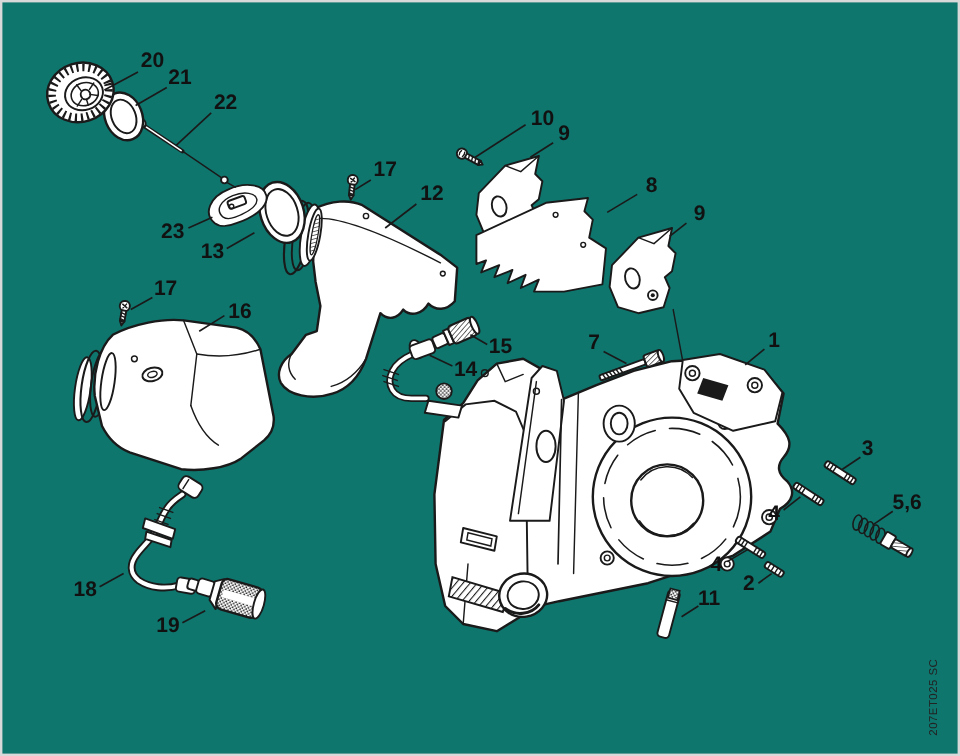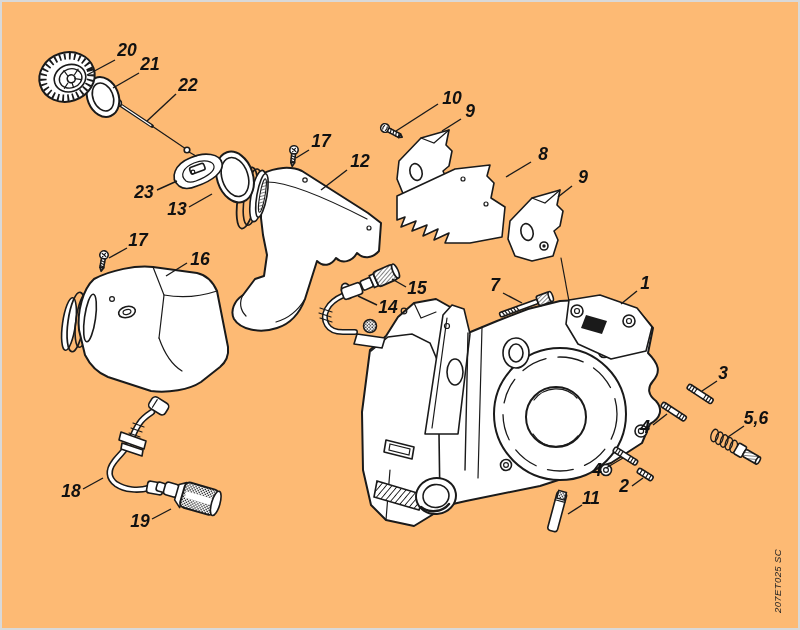--- a/index.html
+++ b/index.html
@@ -1,17 +1,17 @@
 <!DOCTYPE html>
 <html><head>
 <meta charset="utf-8">
 <style>
   html,body{margin:0;padding:0;background:#fff;}
-  .stage{position:relative;width:800px;height:630px;background:#fdba74;
-         font-family:"Liberation Sans",sans-serif;font-style:italic;}
+  .stage{position:relative;width:800px;height:630px;background:#0f766e;
+         font-family:"Liberation Sans",sans-serif;}
   svg{display:block;}
   .p{fill:#ffffff;stroke:#1a1a1a;stroke-width:2;stroke-linejoin:round;stroke-linecap:round;}
   .t{fill:#ffffff;stroke:#1a1a1a;stroke-width:1.6;stroke-linejoin:round;}
   .ln{fill:none;stroke:#1a1a1a;stroke-linecap:round;}
   .thin{fill:none;stroke:#1a1a1a;stroke-width:1.2;stroke-linecap:round;}
   .leader{stroke:#1a1a1a;stroke-width:1.4;}
   .lbl{font-family:"Liberation Sans",sans-serif;font-weight:bold;font-size:17.5px;
        fill:#111111;text-anchor:middle;}
   .code{font-family:"Liberation Sans",sans-serif;font-size:9.5px;fill:#222222;
         text-anchor:middle;letter-spacing:0.4px;}

